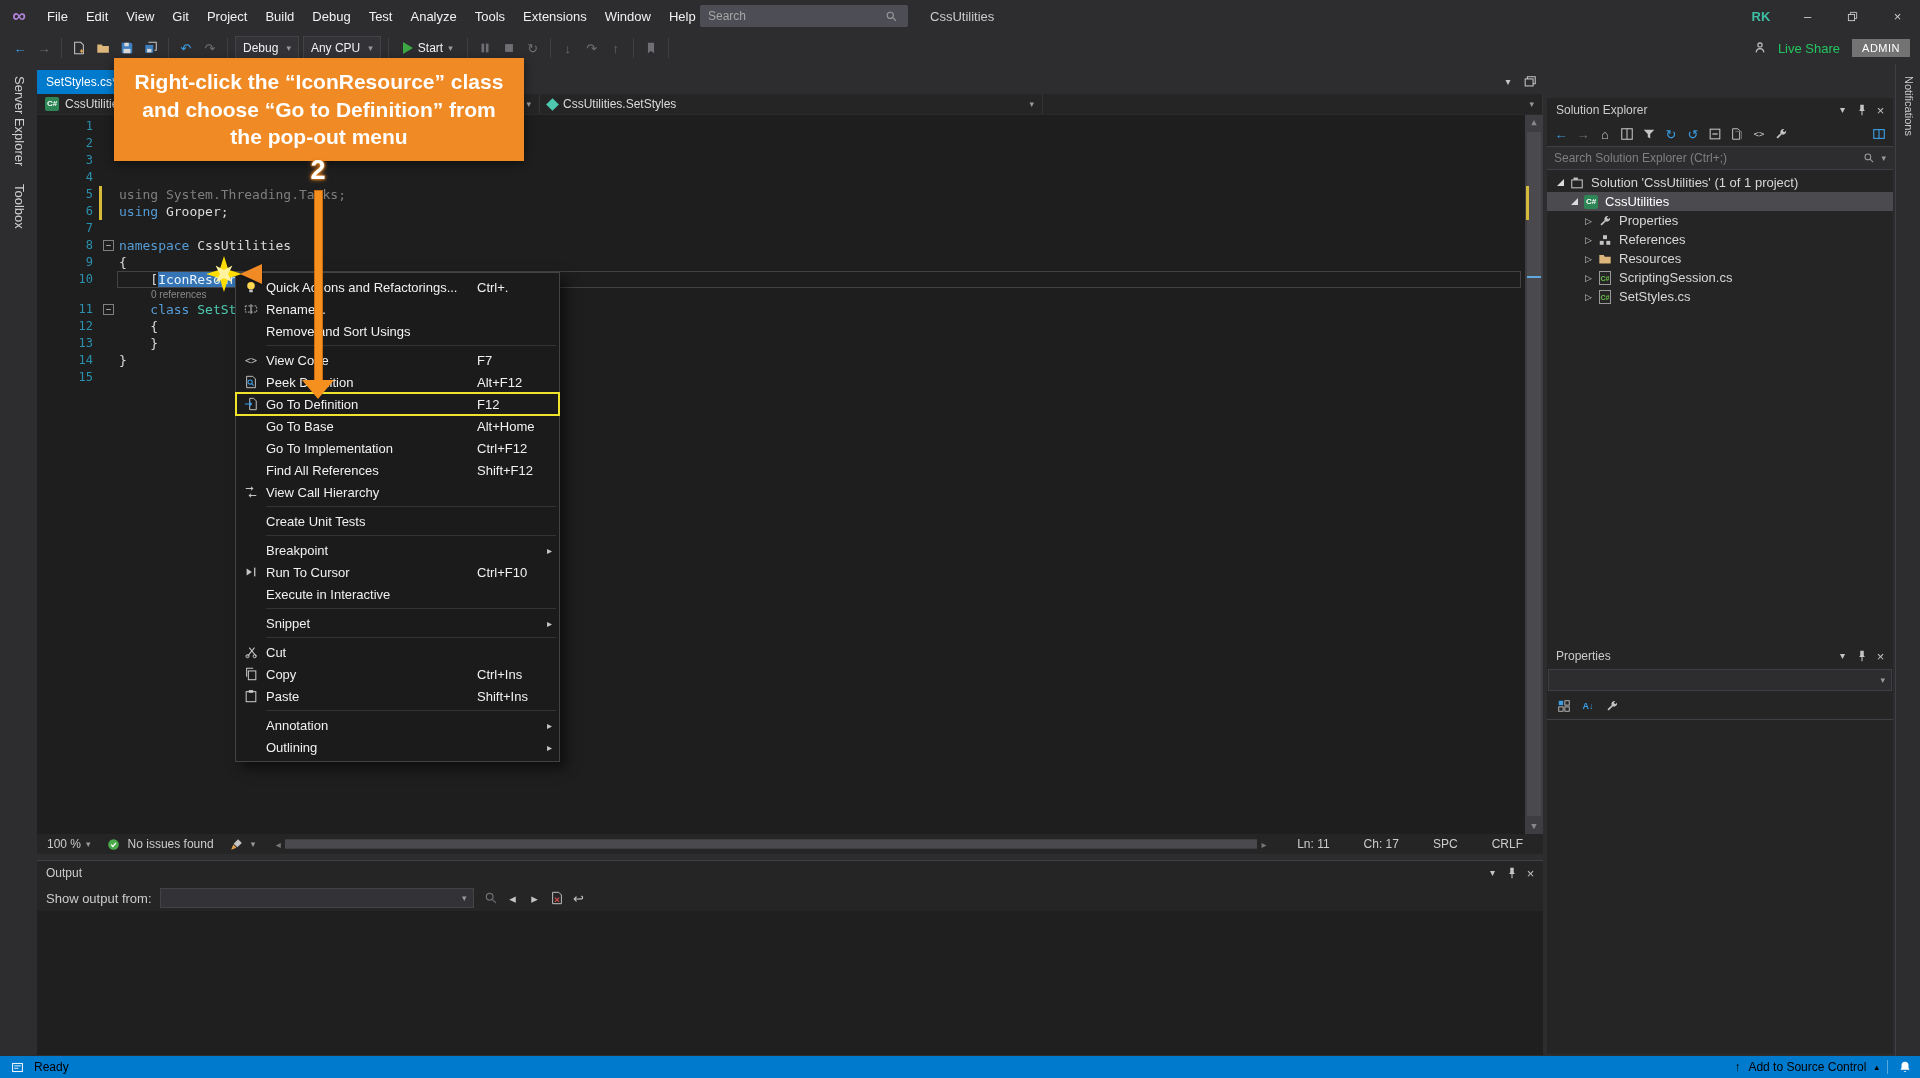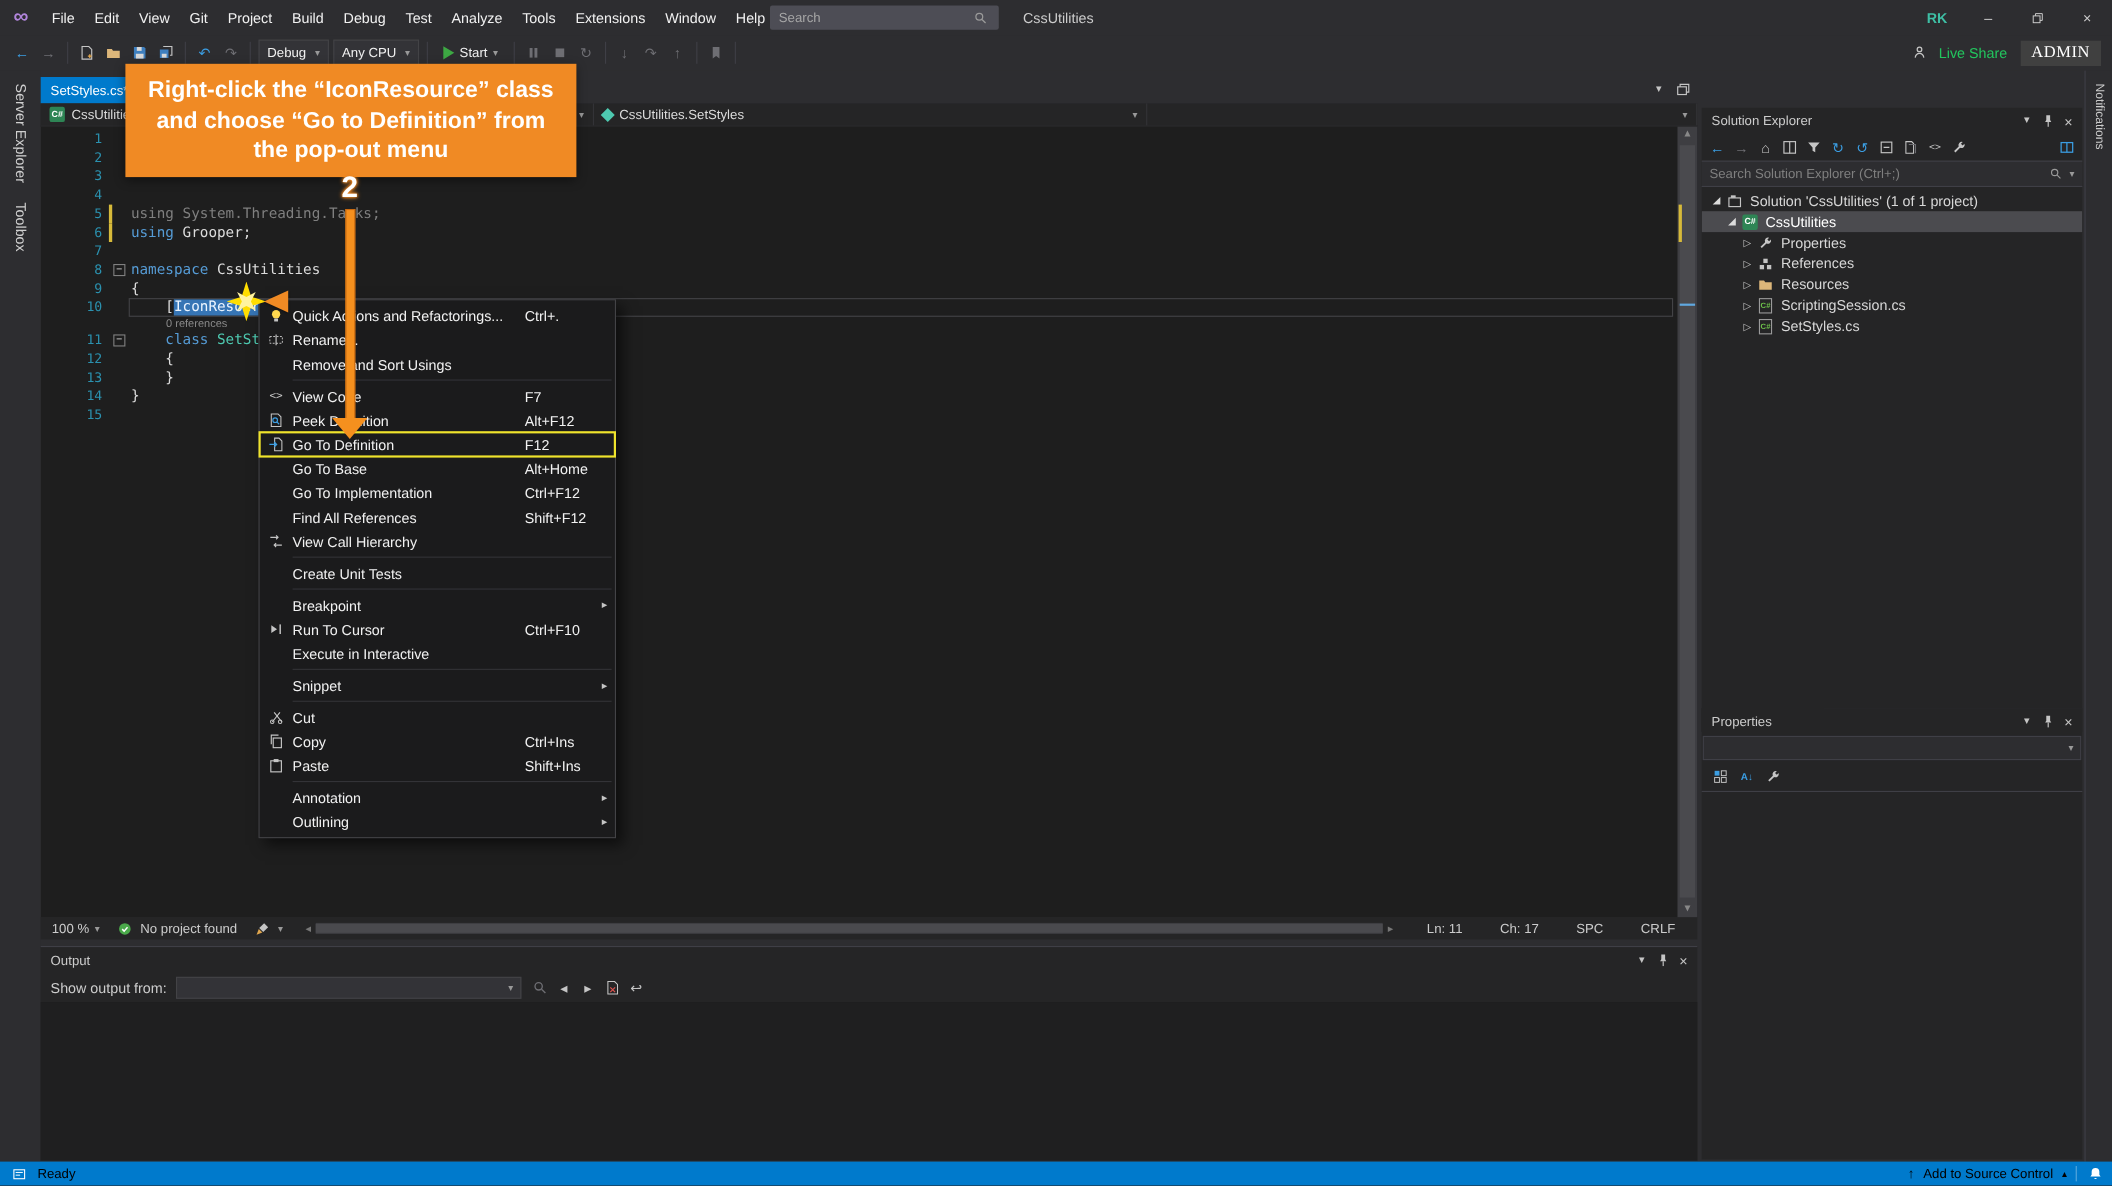--- a/index.html
+++ b/index.html
@@ -27,21 +27,21 @@
   
   #toolbar{position:absolute;left:0;top:32px;width:1920px;height:32px;background:#2D2D30;display:flex;align-items:center;padding-left:8px;box-sizing:border-box;z-index:5;}
   #toolbar .ic{width:24px;height:24px;}
   .tsep{width:1px;height:20px;background:#3F3F46;margin:0 5px;display:inline-block;}
   .combo{height:22px;background:#333337;border:1px solid #434346;display:flex;align-items:center;padding:0 7px;gap:8px;color:#F1F1F1;font-size:12px;margin:0 2px;}
   .combo .caret{color:#999;font-size:9px;}
   .combo.start{background:transparent;border:none;gap:5px;}
   .play{width:0;height:0;border-left:10px solid #3DA843;border-top:6px solid transparent;border-bottom:6px solid transparent;}
   #tb2-right{margin-left:auto;display:flex;align-items:center;gap:12px;padding-right:10px;}
   #liveshare{display:flex;align-items:center;gap:6px;color:#22c55e;}
-  #admin{background:#404040;color:#FFFFFF;font-size:15px;padding:3px 10px;letter-spacing:.5px;font-family:Liberation Serif, serif;}
+  #admin{background:#737373;color:#FFFFFF;font-size:11px;padding:3px 10px;letter-spacing:.5px;}
 
   
   #leftstrip{position:absolute;left:0;top:64px;width:37px;bottom:22px;background:#2D2D30;z-index:4;}
   .vtab{writing-mode:vertical-rl;color:#D0D0D0;font-size:13px;margin:12px auto 18px auto;display:block;text-align:left;width:16px;cursor:default;}
 
   
   #tabrow{position:absolute;left:37px;top:70px;width:1506px;height:24px;display:flex;align-items:stretch;z-index:4;}
   .etab{background:#007ACC;color:#FFFFFF;display:flex;align-items:center;padding:0 9px;font-size:12px;}
   #tabrow-right{margin-left:auto;display:flex;align-items:center;gap:4px;padding-right:4px;}
   #navbar{position:absolute;left:37px;top:94px;width:1506px;height:20px;background:#252526;display:flex;align-items:stretch;z-index:4;border-bottom:1px solid #2A2A2B;}
@@ -471,21 +471,21 @@
       <span>100 %</span>
       <span class="es-caret">▾</span>
     </span>
     <span class="es-item">
       <span class="ic">
           <svg width="13" height="13" viewBox="0 0 16 16">
             <circle cx="8" cy="8" r="6.5" fill="#4AA94A"></circle>
             <path d="M5 8.2 7.2 10.4 11 6" stroke="#fff" stroke-width="1.6" fill="none"></path>
           </svg>
         </span>
-      <span>No project found</span>
+      <span>No issues found</span>
     </span>
     <span class="es-item">
       <span class="ic">
           <svg width="13" height="13" viewBox="0 0 16 16">
             <path d="M10 1.5 14.5 6 9 11.5 4.5 7z" fill="#C5C5C5"></path>
             <path d="M4 8 1.5 14.5 8 12z" fill="#E0A64E"></path>
           </svg>
         </span>
       <span class="es-caret">▾</span>
     </span>

